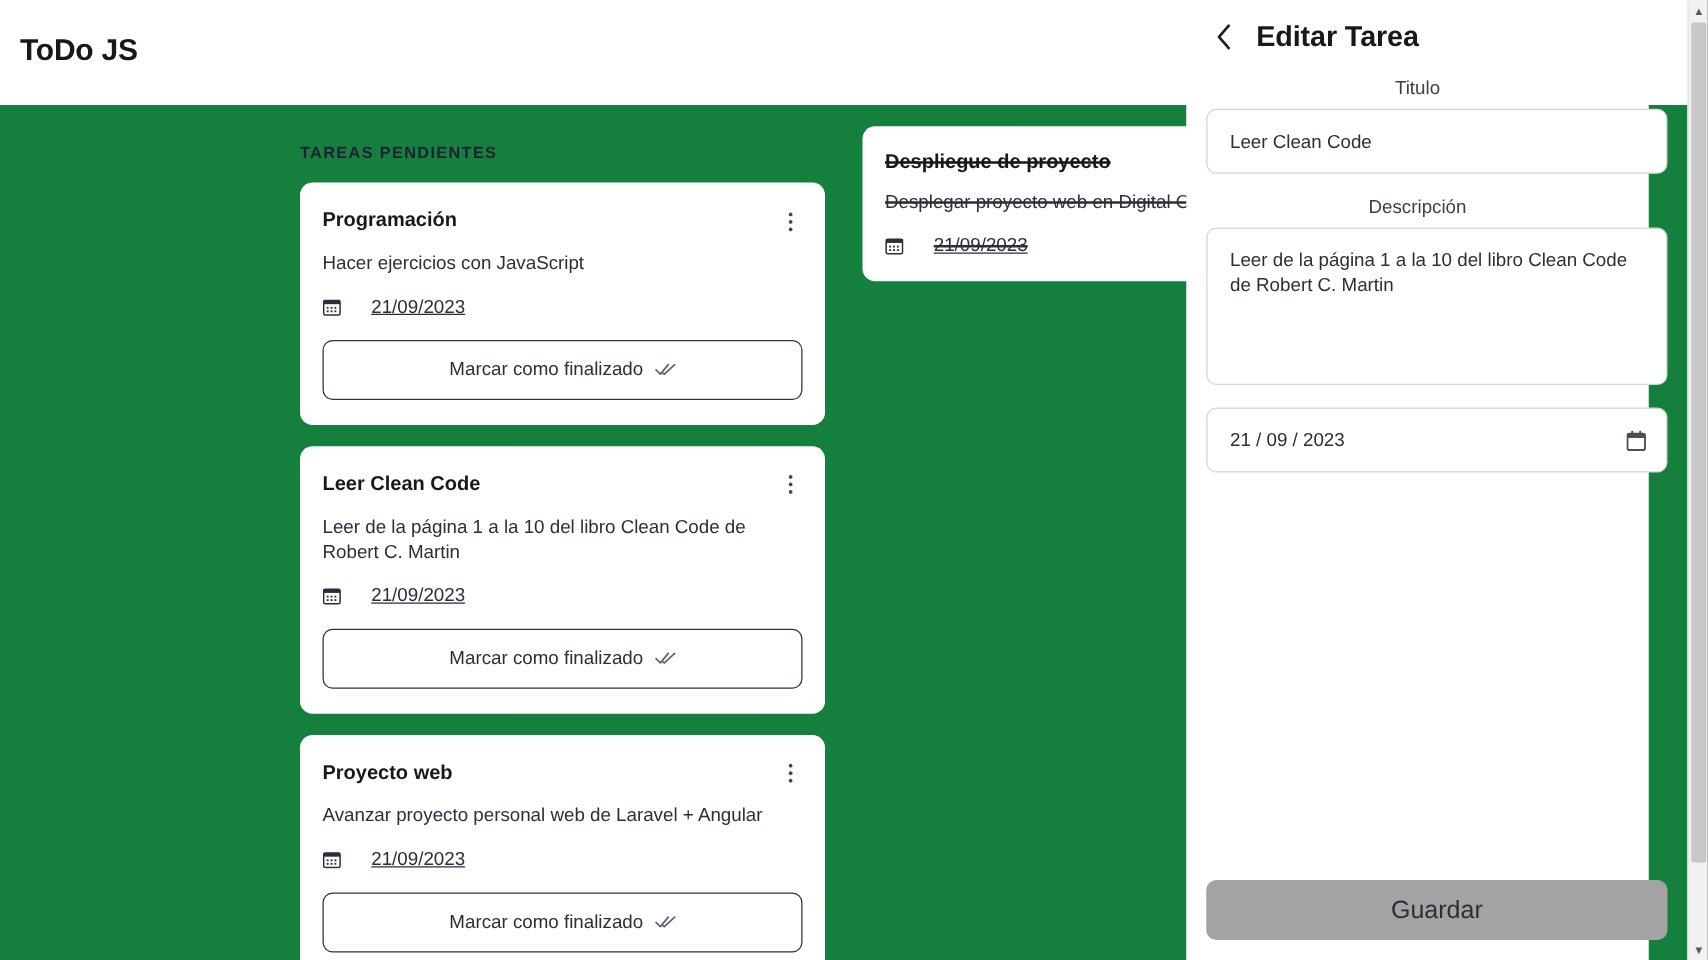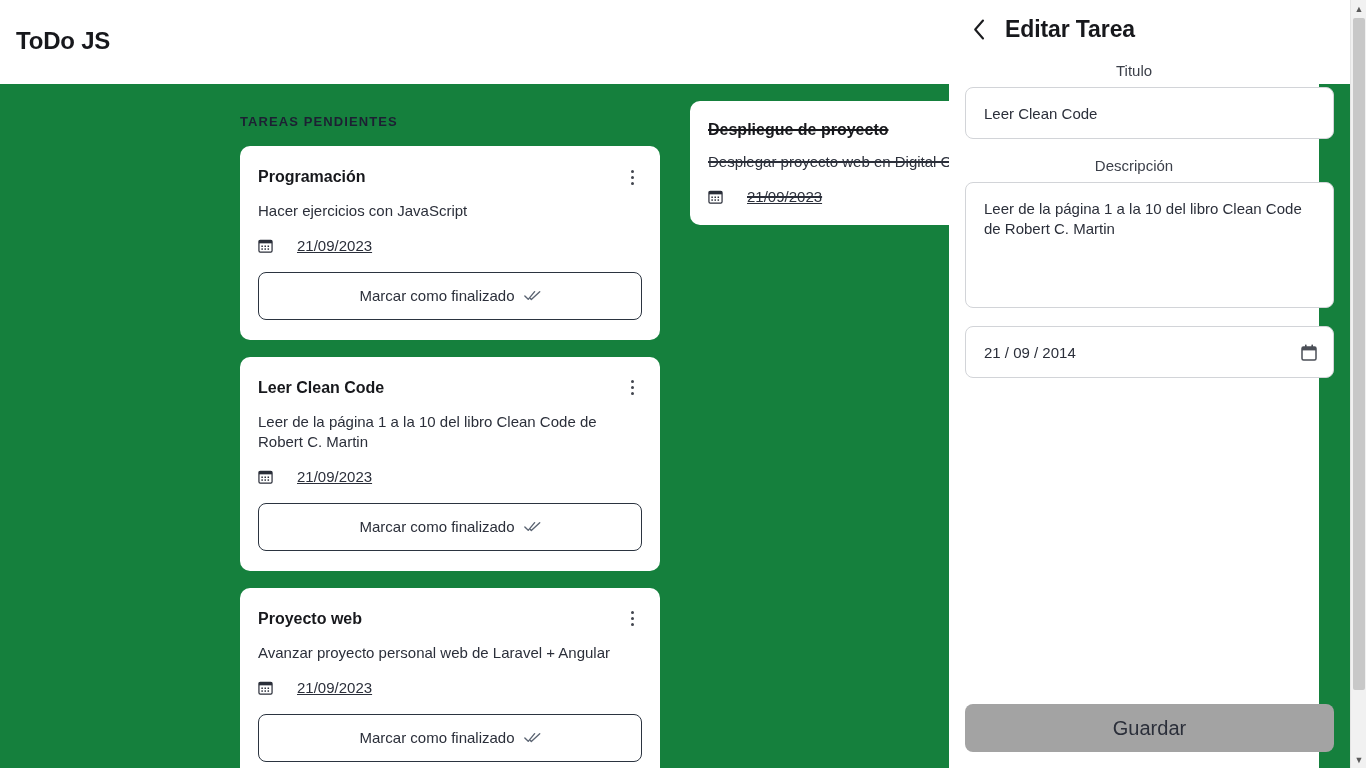--- a/index.html
+++ b/index.html
@@ -388,21 +388,21 @@
       <div class="text-input">Leer Clean Code</div>
     </div>
 
     <div class="field">
       <div class="field-label">Descripción</div>
       <div class="textarea">Leer de la página 1 a la 10 del libro Clean Code de Robert C. Martin</div>
     </div>
 
     <div class="field">
       <div class="date-input">
-        <span>21 / 09 / 2014</span>
+        <span>21 / 09 / 2023</span>
         <span class="date-picker-icon">
           <svg width="16" height="17" viewBox="0 0 16 17">
             <rect x="1" y="3" width="14" height="13" rx="1.5" fill="none" stroke="#4b4f57" stroke-width="1.5"></rect>
             <rect x="1" y="3" width="14" height="3.4" fill="#4b4f57"></rect>
             <rect x="4" y="0.5" width="1.6" height="3.2" rx="0.6" fill="#4b4f57"></rect>
             <rect x="10.4" y="0.5" width="1.6" height="3.2" rx="0.6" fill="#4b4f57"></rect>
           </svg>
         </span>
       </div>
     </div>

